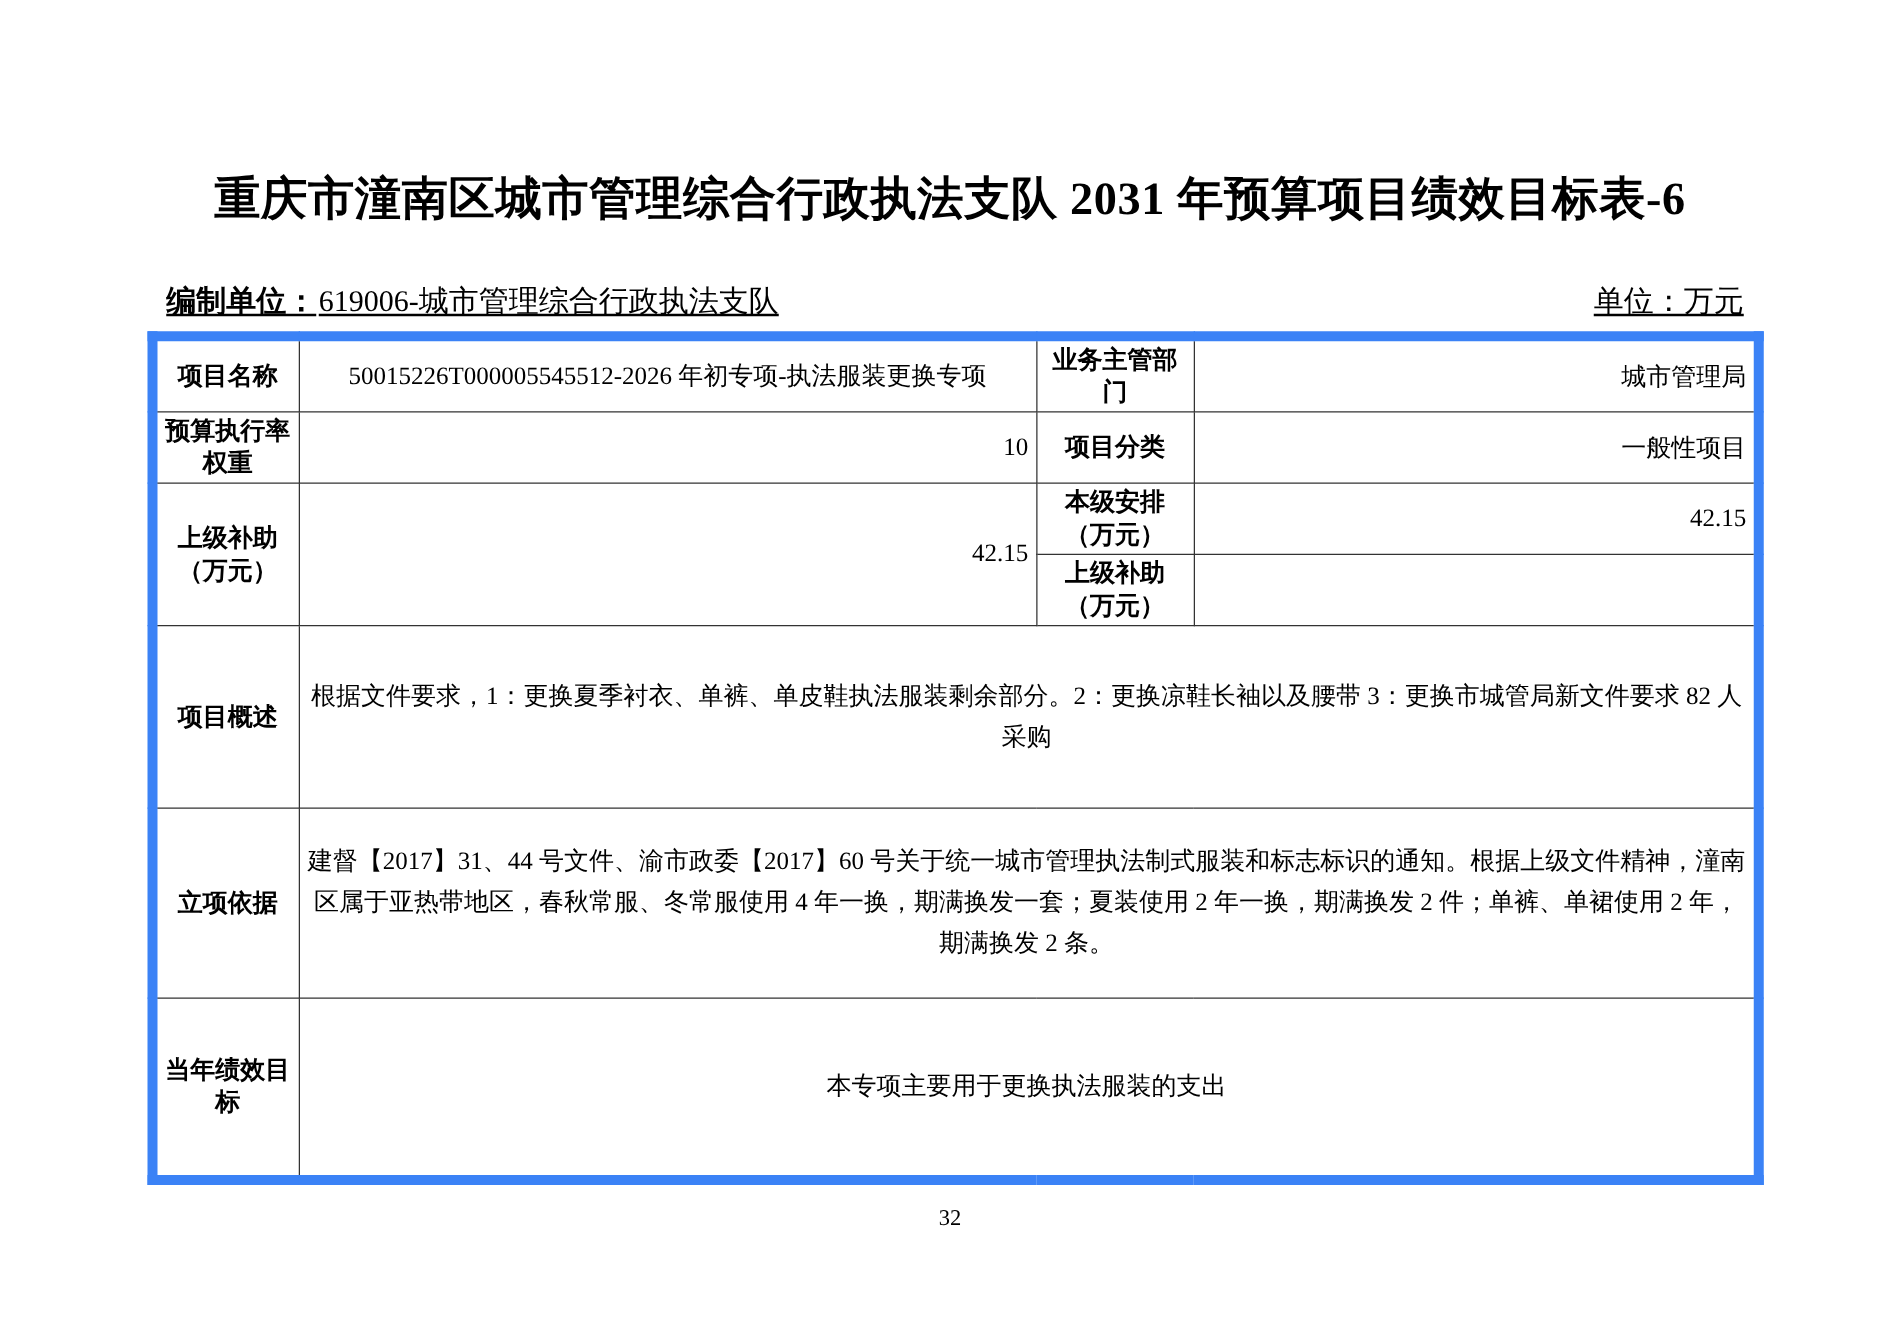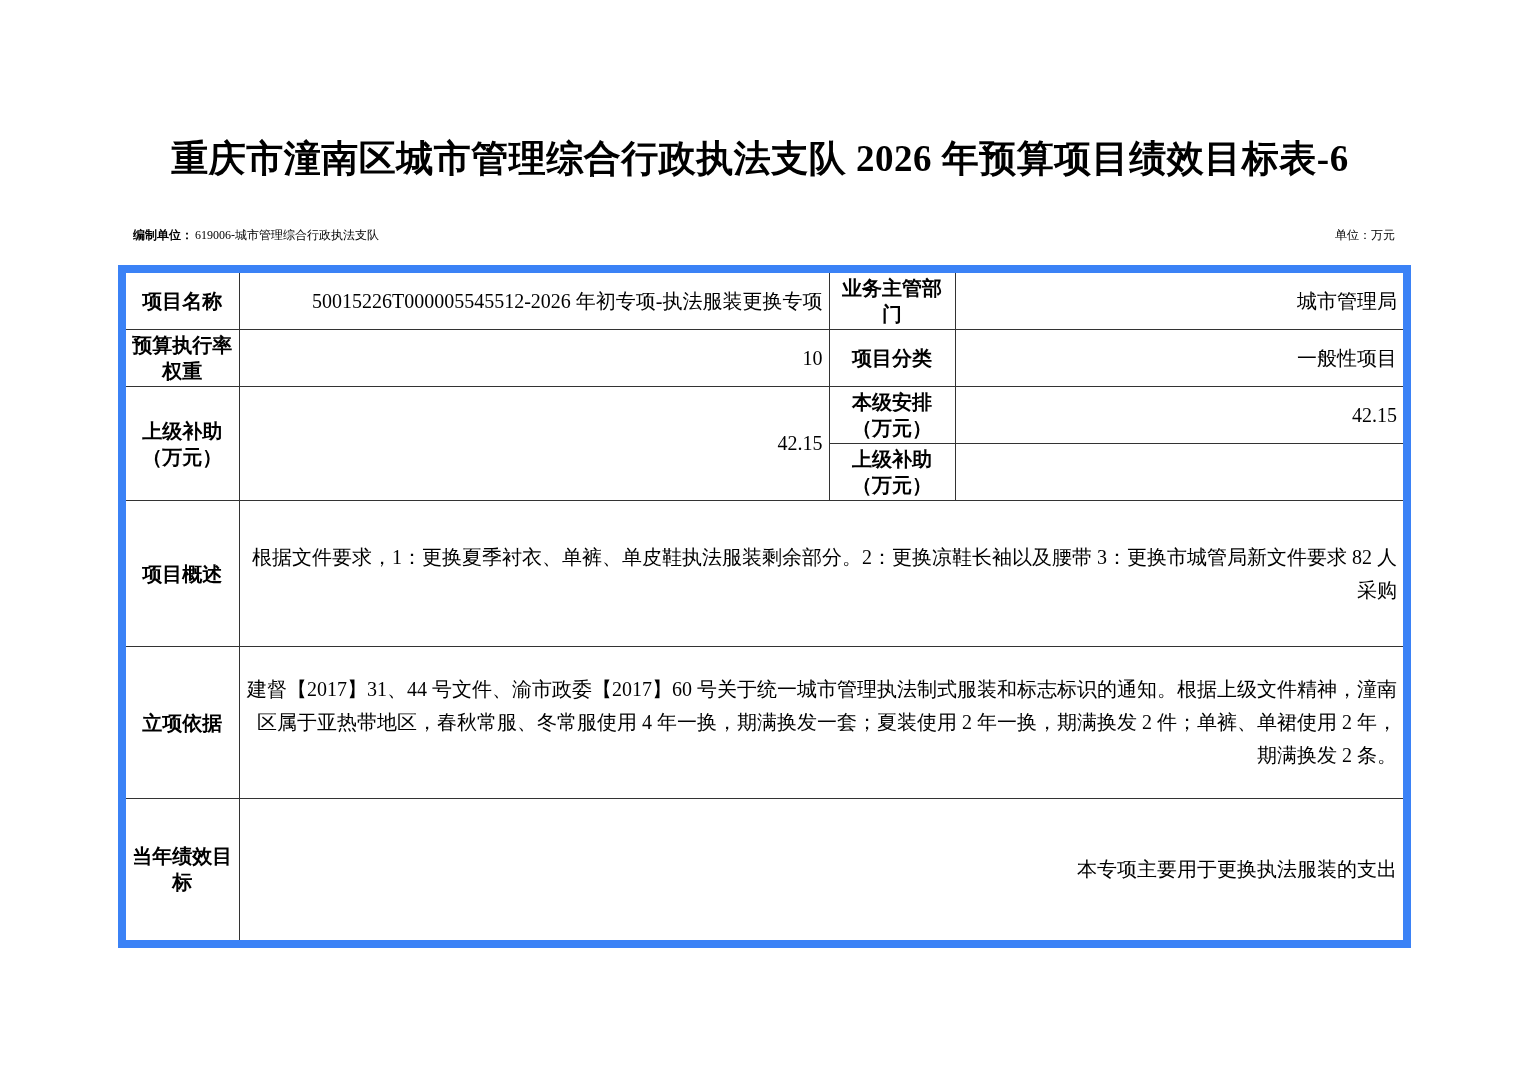--- a/index.html
+++ b/index.html
@@ -26,22 +26,23 @@
     letter-spacing: 0.5px;
     white-space: nowrap;
   }
   .meta {
     position: absolute;
     top: 228px;
     left: 133px;
     right: 125px;
     display: flex;
     align-items: flex-end;
-    font-size: 12px;
+    font-size: 24px;
     line-height: 1.2;
+    text-decoration: underline;
   }
   .meta-label {
     font-family: "Liberation Sans", sans-serif;
     font-weight: bold;
   }
   .meta-value { margin-left: 2px; }
   .meta-unit { margin-left: auto; }
   table.budget {
     position: absolute;
     left: 118px;
@@ -59,21 +60,21 @@
     overflow: hidden;
   }
   td.lbl {
     font-family: "Liberation Sans", sans-serif;
     font-weight: bold;
     text-align: center;
     line-height: 1.3;
   }
   td.val-c { text-align: right; }
   td.val-l {
-    text-align: right;
+    text-align: center;
     padding-left: 10px;
     padding-right: 16px;
     line-height: 1.65;
   }
   tr.r1 { height: 47px; }
   tr.r2 { height: 48px; }
   tr.r3a { height: 48px; }
   tr.r3b { height: 49px; }
   tr.r4 { height: 146px; }
   tr.r5 { height: 152px; }
@@ -85,21 +86,21 @@
     width: 100%;
     text-align: center;
     font-size: 18px;
   }
 </style>
 </head>
 <body>
 
 <div class="page">
 
-  <h1 class="doc-title">重庆市潼南区城市管理综合行政执法支队 2026 年预算项目绩效目标表-6</h1>
+  <h1 class="doc-title">重庆市潼南区城市管理综合行政执法支队 2031 年预算项目绩效目标表-6</h1>
 
   <div class="meta">
     <span class="meta-label">编制单位：</span>
     <span class="meta-value">619006-城市管理综合行政执法支队</span>
     <span class="meta-unit">单位：万元</span>
   </div>
 
   <table class="budget">
     <colgroup>
       <col style="width:117px">
@@ -138,14 +139,15 @@
         <td class="lbl">立项依据</td>
         <td class="val-l" colspan="3">建督【2017】31、44 号文件、渝市政委【2017】60 号关于统一城市管理执法制式服装和标志标识的通知。根据上级文件精神，潼南区属于亚热带地区，春秋常服、冬常服使用 4 年一换，期满换发一套；夏装使用 2 年一换，期满换发 2 件；单裤、单裙使用 2 年，期满换发 2 条。</td>
       </tr>
       <tr class="r6">
         <td class="lbl">当年绩效目标</td>
         <td class="val-l" colspan="3">本专项主要用于更换执法服装的支出</td>
       </tr>
     </tbody>
   </table>
 
+  <div class="page-num">32</div>
 
 </div>
 
 </body></html>

